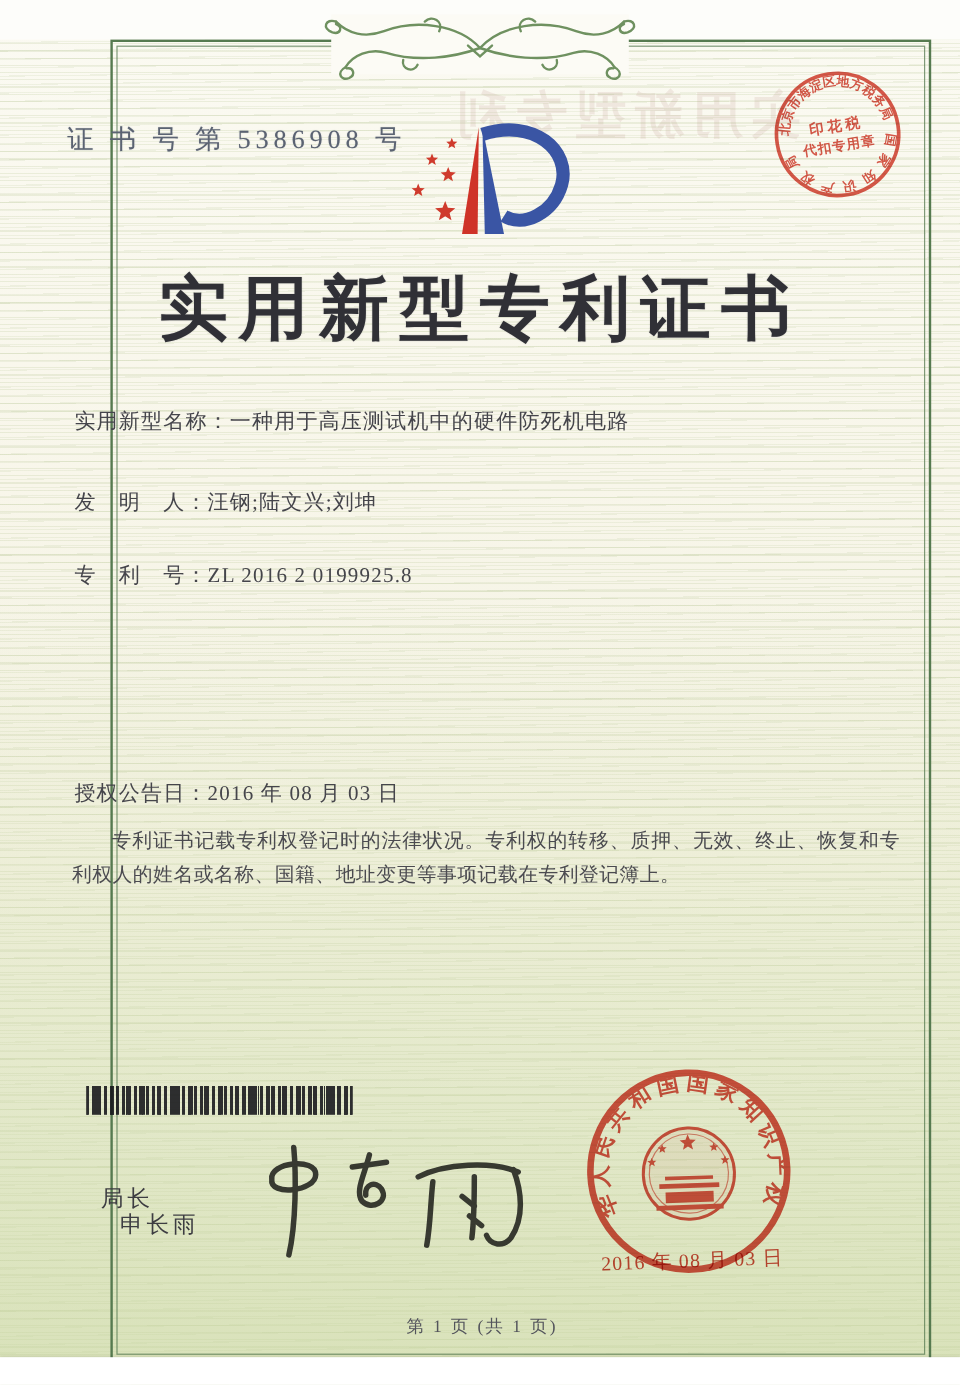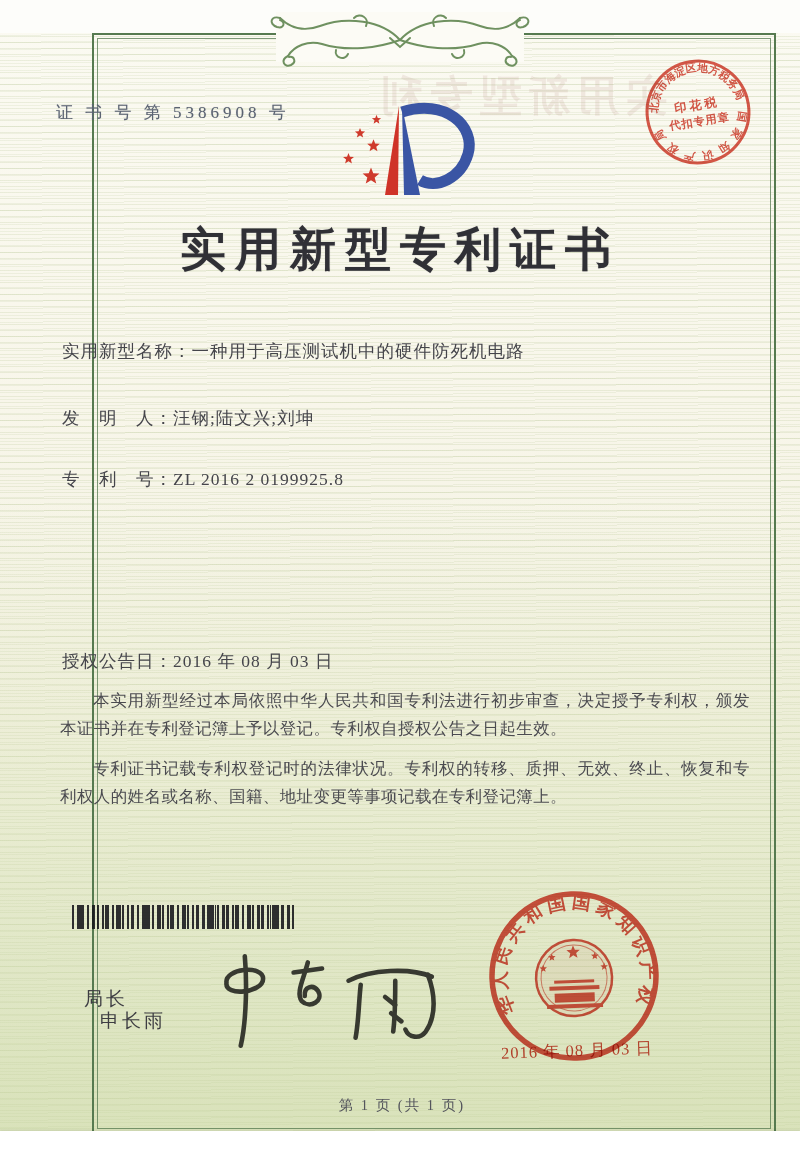--- a/index.html
+++ b/index.html
@@ -20,33 +20,33 @@
   .top-white{position:absolute;left:0;top:0;width:800px;height:33px;background:#fdfdfa;}
   .bottom-white{position:absolute;left:0;top:1131px;width:800px;height:23px;background:#ffffff;
     box-shadow:0 -1px 2px rgba(0,0,0,0.08);}
 
   
   .frame{position:absolute;left:92px;top:33px;width:680px;height:1097px;
     border:2.5px solid var(--green);}
   .frame::before{content:"";position:absolute;inset:3px;border:1px solid var(--green);opacity:.75;}
   .flourish{position:absolute;left:258px;top:4px;width:284px;height:66px;}
 
-  .cert-number{position:absolute;left:56px;top:101px;font-size:17px;letter-spacing:4px;
+  .cert-number{position:absolute;left:56px;top:101px;font-size:22px;letter-spacing:4px;
     color:#5b6372;text-shadow:0 0 1px rgba(90,100,125,.35);}
 
   .ghost-title{position:absolute;left:338px;top:68px;width:330px;font-size:42px;font-weight:700;
     letter-spacing:7px;color:#a66d66;opacity:.12;transform:scaleX(-1);white-space:nowrap;}
 
   .logo{position:absolute;left:330px;top:100px;width:150px;height:105px;}
 
   .tax-stamp{position:absolute;left:642px;top:56px;width:112px;height:112px;
     transform:rotate(-9deg);mix-blend-mode:multiply;opacity:.92;}
 
   .doc-title{position:absolute;left:0;top:219px;width:800px;text-align:center;
-    font-size:46px;font-weight:700;letter-spacing:9px;color:#303036;
+    font-size:58px;font-weight:700;letter-spacing:9px;color:#303036;
     text-shadow:0 0 1px rgba(40,40,50,.4);}
 
   .field{position:absolute;left:62px;width:700px;font-size:17.5px;color:var(--ink);
     letter-spacing:1px;white-space:nowrap;}
   .f0{top:339px}.f1{top:406px}.f2{top:467px}.f3{top:529px}.f4{top:589px}.f5{top:649px}
 
   .paras{position:absolute;left:60px;top:687px;width:690px;}
   .paras p{margin:0 0 13px 0;line-height:27.5px;font-size:16.5px;text-indent:2em;
     color:#4b4b50;text-align:justify;letter-spacing:.4px;}
 
@@ -151,21 +151,20 @@
     <span>实用新型名称：</span><span>一种用于高压测试机中的硬件防死机电路</span>
   </div>
   <div class="field f2">
     <span>专　利　号：</span><span>ZL 2016 2 0199925.8</span>
   </div>
   <div class="field f5">
     <span>授权公告日：</span><span>2016 年 08 月 03 日</span>
   </div>
 
   <div class="paras">
-    <p>本实用新型经过本局依照中华人民共和国专利法进行初步审查，决定授予专利权，颁发本证书并在专利登记簿上予以登记。专利权自授权公告之日起生效。</p>
     <p>专利证书记载专利权登记时的法律状况。专利权的转移、质押、无效、终止、恢复和专利权人的姓名或名称、国籍、地址变更等事项记载在专利登记簿上。</p>
   </div>
 
   <div class="barcode"></div>
 
   <div class="sig-title">局长</div>
   <div class="sig-name">申长雨</div>
   <svg class="sig-hand" viewBox="0 0 240 100">
     <g stroke="#262626" stroke-width="4.5" fill="none" stroke-linecap="round" opacity=".88">
       <path d="M30,34 C28,20 66,16 66,30 C66,44 28,48 30,34"></path>

